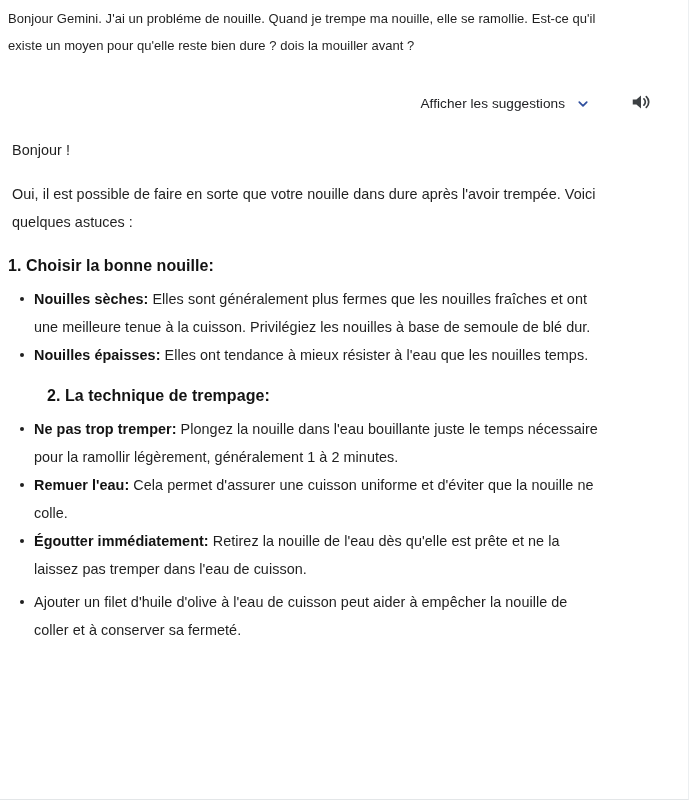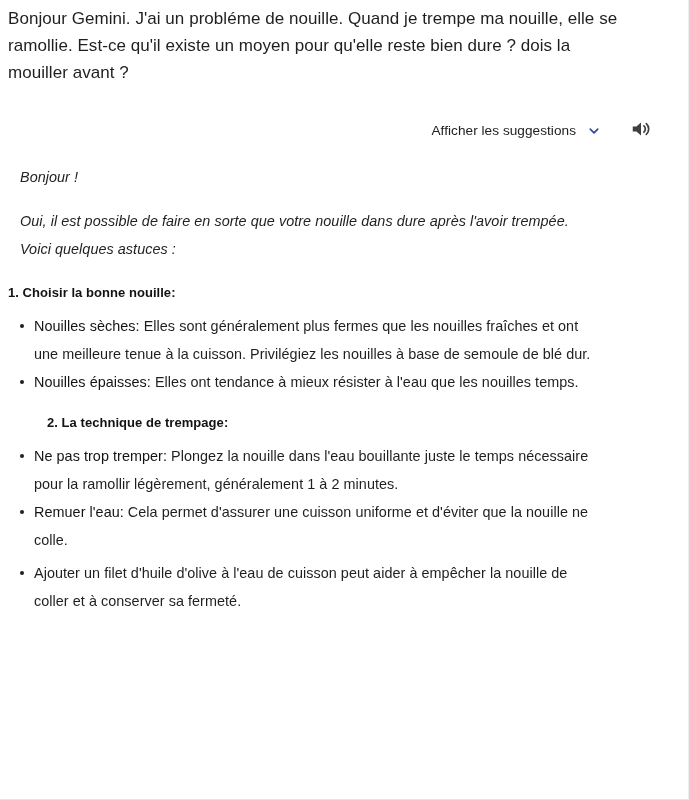--- a/index.html
+++ b/index.html
@@ -26,34 +26,34 @@
     border-bottom: 1px solid #e3e6e8;
     padding: 0;
   }
 
   .content {
     padding: 4px 20px 0 8px;
   }
 
   
   .prompt {
-    font-size: 17px;
+    font-size: 13px;
     line-height: 27px;
     color: #1f1f1f;
     letter-spacing: 0.05px;
     padding-top: 1px;
     padding-right: 48px;
   }
 
   
   .toolbar {
     display: flex;
     align-items: center;
     justify-content: flex-end;
-    gap: 0px;
+    gap: 11px;
     height: 34px;
     margin-top: 27px;
     padding-right: 12px;
   }
   .suggestions-btn {
     display: inline-flex;
     align-items: center;
     gap: 10px;
     cursor: pointer;
     background: transparent;
@@ -86,31 +86,30 @@
   }
 
   
   .answer {
     font-size: 14.4px;
     line-height: 28px;
     color: #1f1f1f;
     letter-spacing: 0.05px;
   }
   .para {
-    margin: 12px;
+    margin: 4px;
     padding-right: 58px;
-    font-style: italic;
   }
   .para.greeting { margin-top: 16px; }
   .para.intro { margin-top: 16px; padding-right: 62px; }
 
   .heading {
     margin: 0;
     margin-top: 16px;
-    font-size: 13px;
+    font-size: 16px;
     line-height: 28px;
     font-weight: bold;
     color: #131313;
     letter-spacing: 0.05px;
   }
 
   ul.bullets {
     margin: 5px 0 0 0;
     padding: 0 0 0 0;
     list-style: none;
@@ -126,21 +125,21 @@
     content: "";
     position: absolute;
     left: 5px;
     top: 12px;
     width: 4px;
     height: 4px;
     border-radius: 50%;
     background: #1f1f1f;
   }
   ul.bullets li b {
-    font-weight: normal;
+    font-weight: bold;
     color: #131313;
   }
   .blk-gap { margin-top: 13px; margin-left: 39px; }
 </style>
 </head>
 <body>
 
 <div class="page">
   <div class="content">
 
@@ -183,20 +182,23 @@
       </ul>
 
       <h3 class="heading blk-gap">2. La technique de trempage:</h3>
       <ul class="bullets blk-gap">
         <li>
           <b>Ne pas trop tremper:</b><span> Plongez la nouille dans l'eau bouillante juste le temps nécessaire pour la ramollir légèrement, généralement 1 à 2 minutes.</span>
         </li>
         <li>
           <b>Remuer l'eau:</b><span> Cela permet d'assurer une cuisson uniforme et d'éviter que la nouille ne colle.</span>
         </li>
+        <li>
+          <b>Égoutter immédiatement:</b><span> Retirez la nouille de l'eau dès qu'elle est prête et ne la laissez pas tremper dans l'eau de cuisson.</span>
+        </li>
       </ul>
 
       <ul class="bullets blk-gap">
         <li>
           <b></b><span>Ajouter un filet d'huile d'olive à l'eau de cuisson peut aider à empêcher la nouille de coller et à conserver sa fermeté.</span>
         </li>
       </ul>
 
     </div>
   </div>

